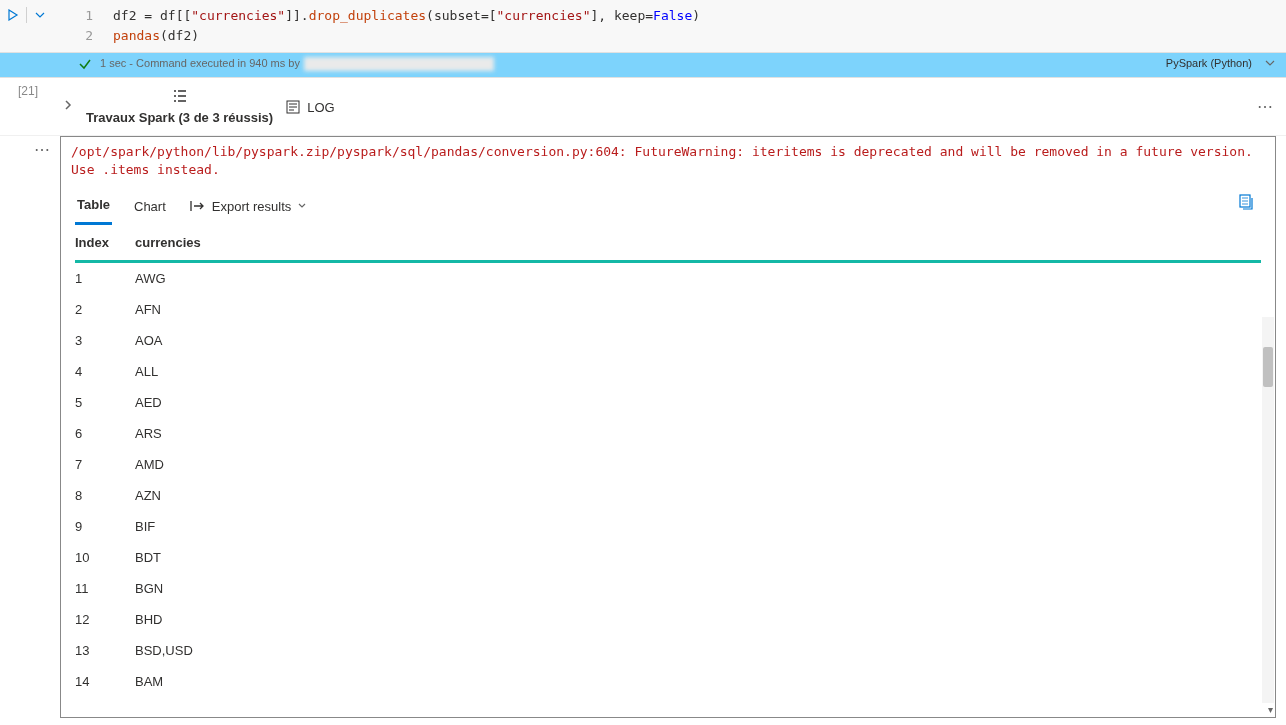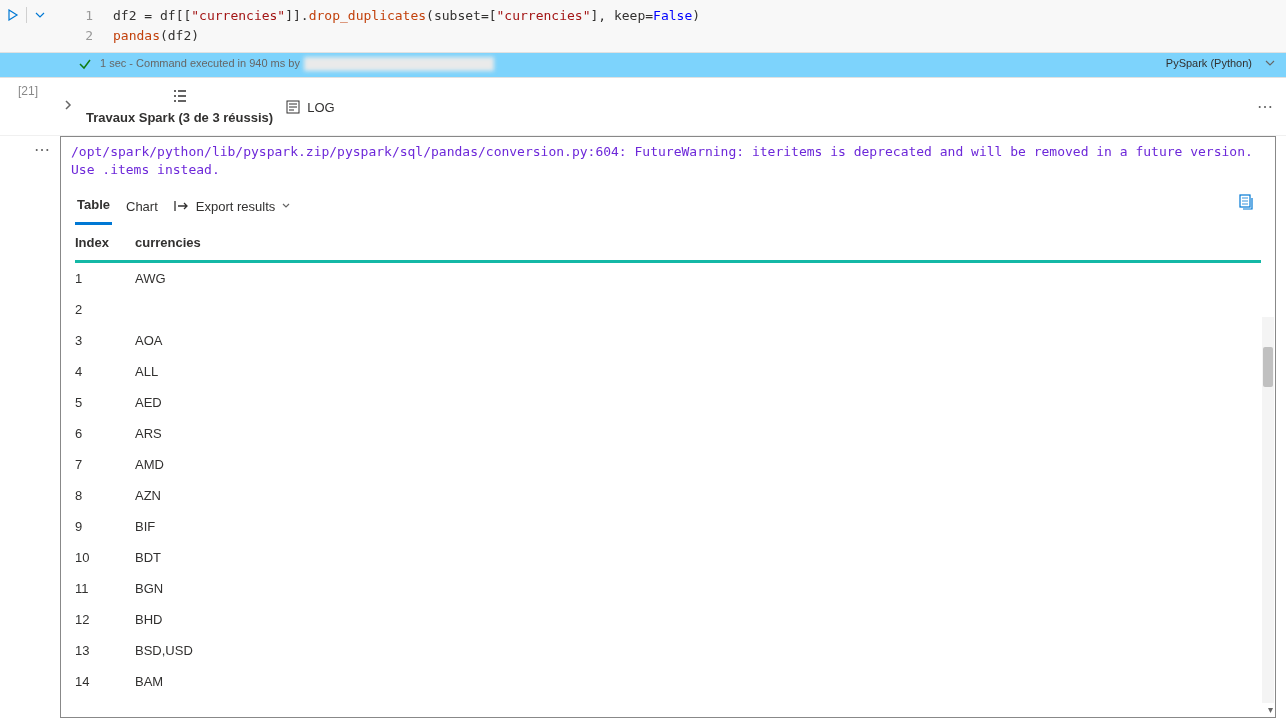--- a/index.html
+++ b/index.html
@@ -158,28 +158,28 @@
       background: #fff;
       height: 582px;
       overflow: hidden;
       position: relative;
     }
     .warning-text {
       font-family: "Consolas", "Monaco", monospace;
       font-size: 13px;
       padding: 6px 10px;
       line-height: 18px;
-      color: #6d28d9;
+      color: #b91c1c;
       white-space: pre-wrap;
     }
     .result-tabs {
       display: flex;
       align-items: center;
       padding: 8px 14px 0 14px;
-      gap: 12px;
+      gap: 20px;
       position: relative;
     }
     .result-tab {
       padding: 4px 2px 10px 2px;
       cursor: pointer;
       font-size: 13px;
     }
     .result-tab.active {
       font-weight: 600;
       border-bottom: 3px solid #0078d4;
@@ -348,20 +348,21 @@
         <div class="col-index">Index</div>
         <div class="col-currencies">currencies</div>
       </div>
       <div id="table-body">
           <div class="table-row">
             <div class="col-index">1</div>
             <div class="col-currencies">AWG</div>
           </div>
           <div class="table-row">
             <div class="col-index">2</div>
+            <div class="col-currencies">AFN</div>
           </div>
           <div class="table-row">
             <div class="col-index">3</div>
             <div class="col-currencies">AOA</div>
           </div>
           <div class="table-row">
             <div class="col-index">4</div>
             <div class="col-currencies">ALL</div>
           </div>
           <div class="table-row">

